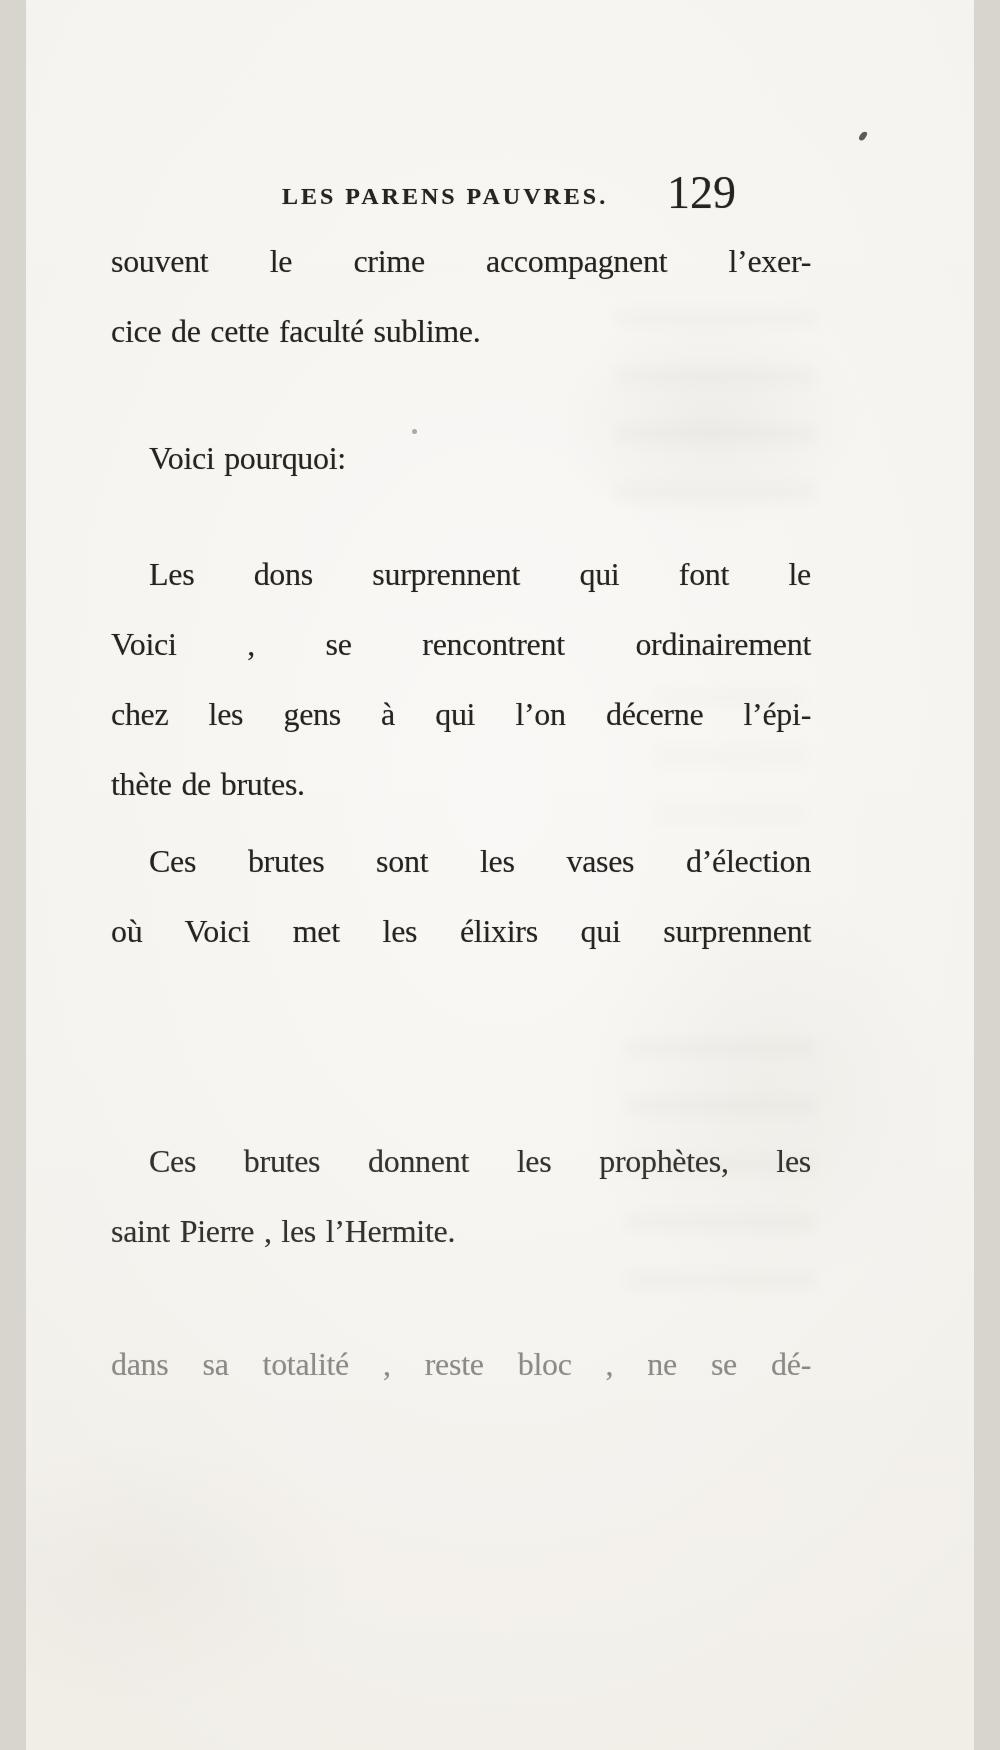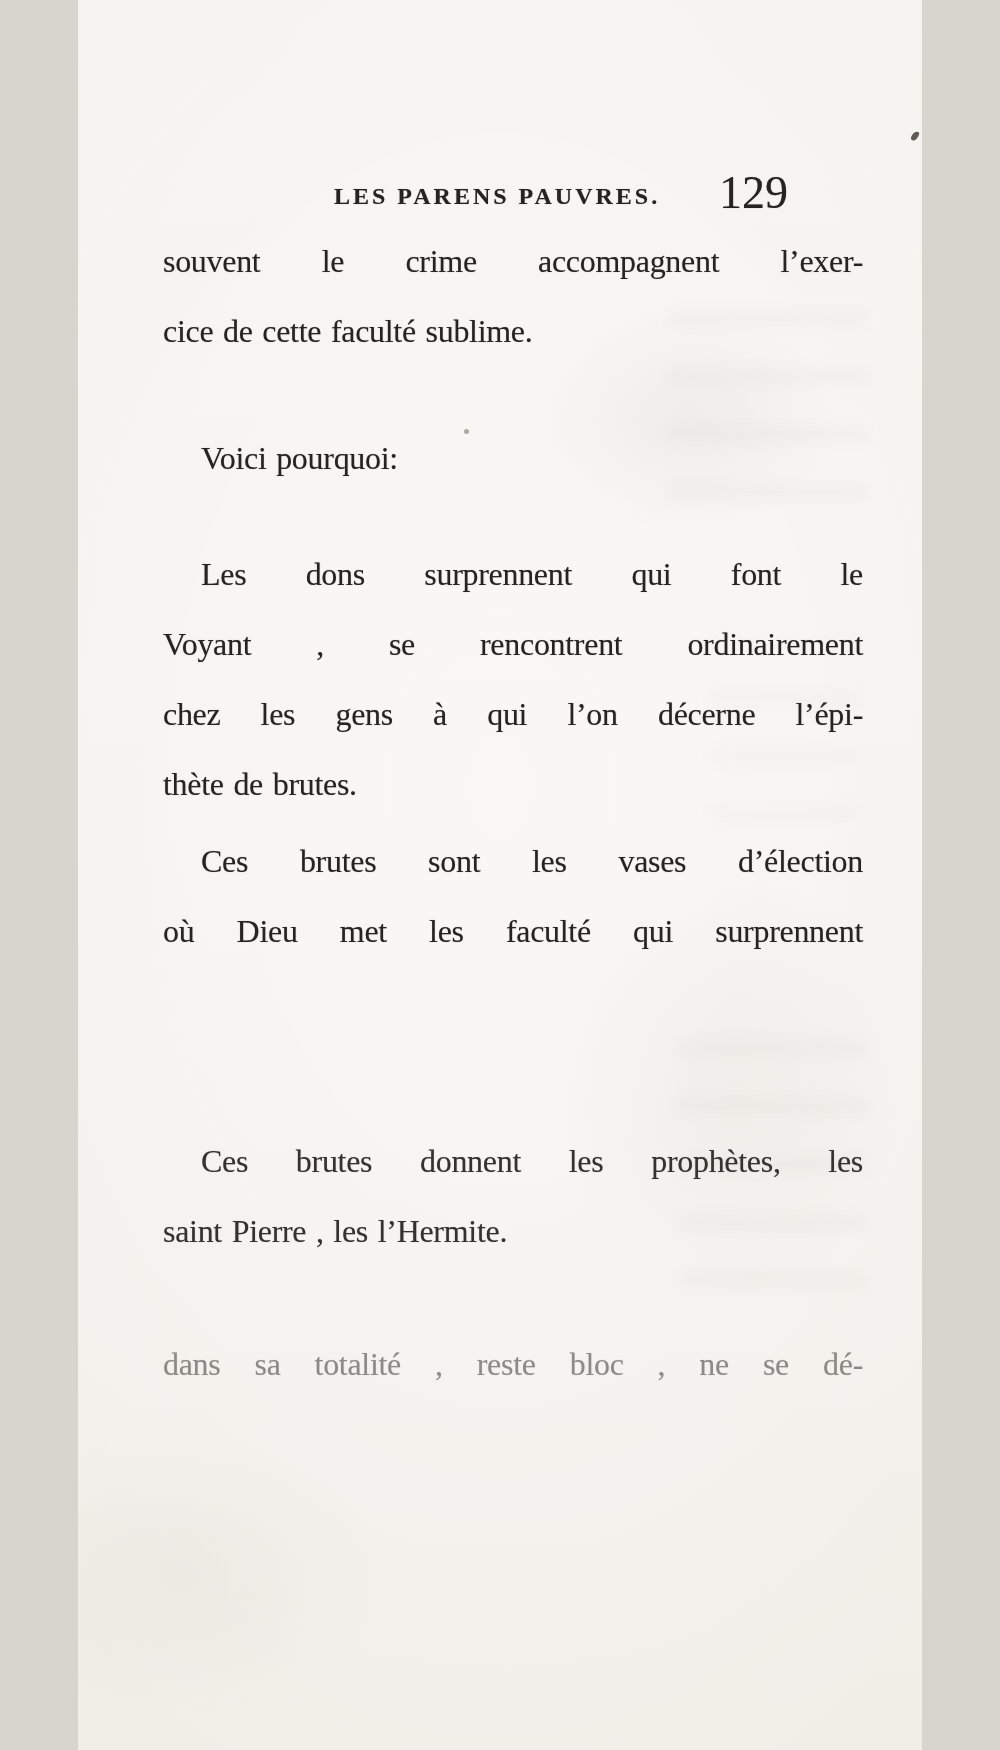--- a/index.html
+++ b/index.html
@@ -1,18 +1,18 @@
 <!DOCTYPE html>
 <html style="--ink: #262420; --paper: #f4f2ee;"><head>
 <meta charset="utf-8">
 <style>
   html, body { margin: 0; padding: 0; background: #d8d5cf; }
   .page {
     position: relative;
-    width: 844px;
+    width: 948px;
     height: 1750px;
     margin: 0 auto;
     overflow: hidden;
     background-color: var(--paper, #f4f2ee);
     background-image:
       radial-gradient(ellipse 220px 160px at 72% 24%, rgba(185,178,164,0.13), transparent 70%),
       radial-gradient(ellipse 260px 300px at 78% 62%, rgba(185,178,164,0.10), transparent 70%),
       radial-gradient(ellipse 300px 200px at 12% 90%, rgba(196,190,178,0.12), transparent 70%),
       radial-gradient(ellipse 900px 1400px at 50% 45%, rgba(255,255,255,0.5), transparent 80%),
       linear-gradient(180deg, #f5f3ef 0%, #f3f1ec 60%, #f1eee8 100%);
@@ -86,28 +86,28 @@
     <div class="line justify">souvent le crime accompagnent l’exer-</div>
     <div class="line">cice de cette faculté sublime.</div>
   </div>
 
   <div class="para p2">
     <div class="line indent">Voici pourquoi:</div>
   </div>
 
   <div class="para p3">
     <div class="line justify indent">Les dons surprennent qui font le</div>
-    <div class="line justify">Voyant , se rencontrent ordinairement</div>
+    <div class="line justify">Voici , se rencontrent ordinairement</div>
     <div class="line justify">chez les gens à qui l’on décerne l’épi-</div>
     <div class="line">thète de brutes.</div>
   </div>
 
   <div class="para p4">
     <div class="line justify indent">Ces brutes sont les vases d’élection</div>
-    <div class="line justify">où Dieu met les faculté qui surprennent</div>
+    <div class="line justify">où Voici met les élixirs qui surprennent</div>
   </div>
 
   <div class="para p5">
     <div class="line justify indent">Ces brutes donnent les prophètes, les</div>
     <div class="line">saint Pierre , les l’Hermite.</div>
   </div>
 
   <div class="para p6">
     <div class="line justify fade-2">dans sa totalité , reste bloc , ne se dé-</div>
   </div>

